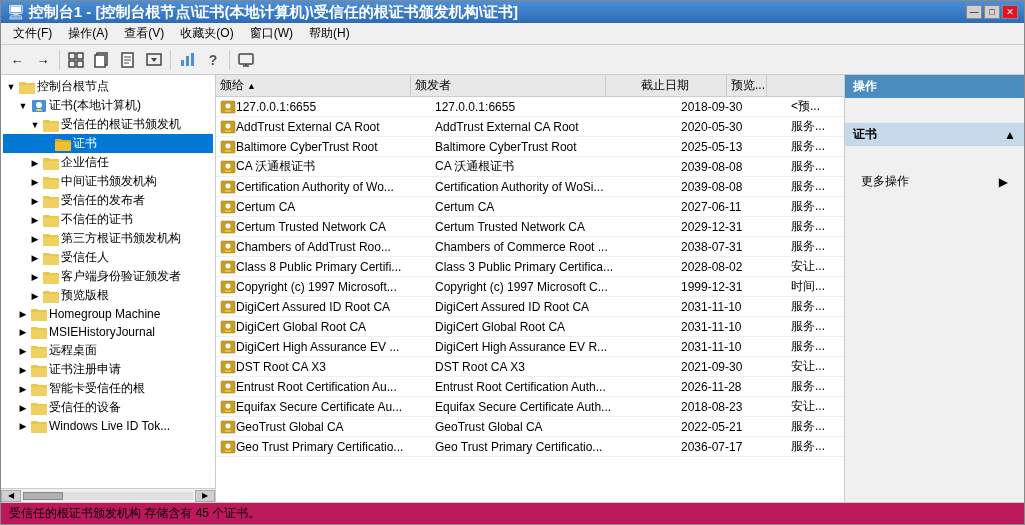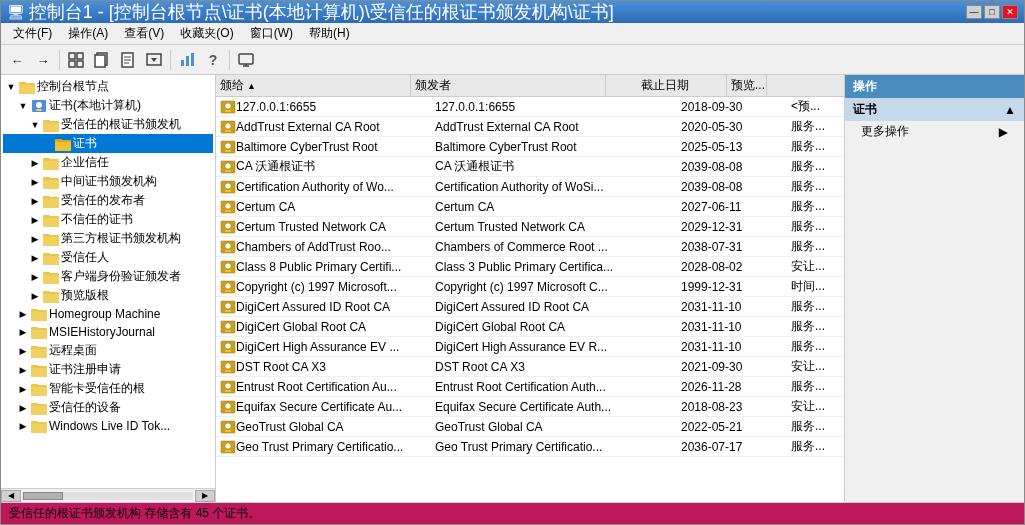--- a/index.html
+++ b/index.html
@@ -2,21 +2,21 @@
 <html><head>
   <meta charset="utf-8">
   <style>
     * { box-sizing: border-box; margin: 0; padding: 0; }
     body { font-family: 'MS Shell Dlg 2', '微软雅黑', Arial, sans-serif; font-size: 12px; background: #f0f0f0; }
     
     .window { width: 1025px; height: 525px; display: flex; flex-direction: column; border: 1px solid #888; background: #f0f0f0; }
     
     .title-bar { background: linear-gradient(to bottom, #4a90d9, #2d6bb5); color: white; height: 22px; display: flex; align-items: center; padding: 0 6px; justify-content: space-between; }
     .title-bar-left { display: flex; align-items: center; gap: 4px; }
-    .title-text { font-size: 18px; font-weight: normal; }
+    .title-text { font-size: 15px; font-weight: bold; }
     .title-bar-controls { display: flex; gap: 2px; }
     .title-btn { width: 16px; height: 14px; background: #d0d0d0; border: 1px solid #888; font-size: 9px; display: flex; align-items: center; justify-content: center; cursor: pointer; color: #000; }
     
     .menu-bar { background: #f0f0f0; border-bottom: 1px solid #ccc; height: 22px; display: flex; align-items: center; padding: 0 4px; }
     .menu-item { padding: 2px 8px; cursor: pointer; font-size: 12px; text-align: center; }
     
     .toolbar { background: #f0f0f0; border-bottom: 1px solid #ccc; height: 30px; display: flex; align-items: center; padding: 2px 4px; gap: 2px; }
     .toolbar-btn { width: 24px; height: 24px; border: 1px solid transparent; background: transparent; cursor: pointer; display: flex; align-items: center; justify-content: center; font-size: 13px; }
     .toolbar-separator { width: 1px; height: 20px; background: #ccc; margin: 0 2px; }
     
@@ -32,21 +32,21 @@
     .tree-label { font-size: 12px; }
     
     .center-panel { flex: 1; display: flex; flex-direction: column; background: white; overflow: hidden; }
     .list-header { display: flex; background: #e8e8e8; border-bottom: 1px solid #ccc; height: 22px; flex-shrink: 0; }
     .list-col-header { display: flex; align-items: center; padding: 0 4px; border-right: 1px solid #ccc; font-size: 12px; cursor: pointer; overflow: hidden; white-space: nowrap; user-select: none; }
     .col-arrow { font-size: 9px; margin-left: 3px; }
     .list-body { flex: 1; overflow-y: auto; overflow-x: auto; }
     .list-row { display: flex; height: 20px; align-items: center; border-bottom: 1px solid #f0f0f0; cursor: pointer; gap: 20px; }
     .list-cell { padding: 0 4px; overflow: hidden; white-space: nowrap; font-size: 12px; display: flex; align-items: center; }
     
-    .right-panel { width: 180px; border-left: 1px solid #ccc; background: #f0f0f0; display: flex; flex-direction: column; }
+    .right-panel { width: 180px; border-left: 1px solid #ccc; background: #f0f0f0; display: flex; flex-direction: column; gap: 25px; }
     .actions-header { background: #4a8cbe; color: white; padding: 3px 8px; font-size: 12px; font-weight: bold; }
     .actions-section-title { background: #c5d9ea; padding: 3px 8px; font-size: 12px; font-weight: bold; display: flex; align-items: center; justify-content: space-between; }
     .actions-item { padding: 2px 16px; font-size: 12px; cursor: pointer; display: flex; align-items: center; justify-content: space-between; }
     
     .status-bar { height: 22px; background: #be185d; border-top: 1px solid #ccc; display: flex; align-items: center; padding: 0 8px; font-size: 12px; }
     
     
     .indent-0 { padding-left: 2px; }
     .indent-1 { padding-left: 14px; }
     .indent-2 { padding-left: 26px; }

